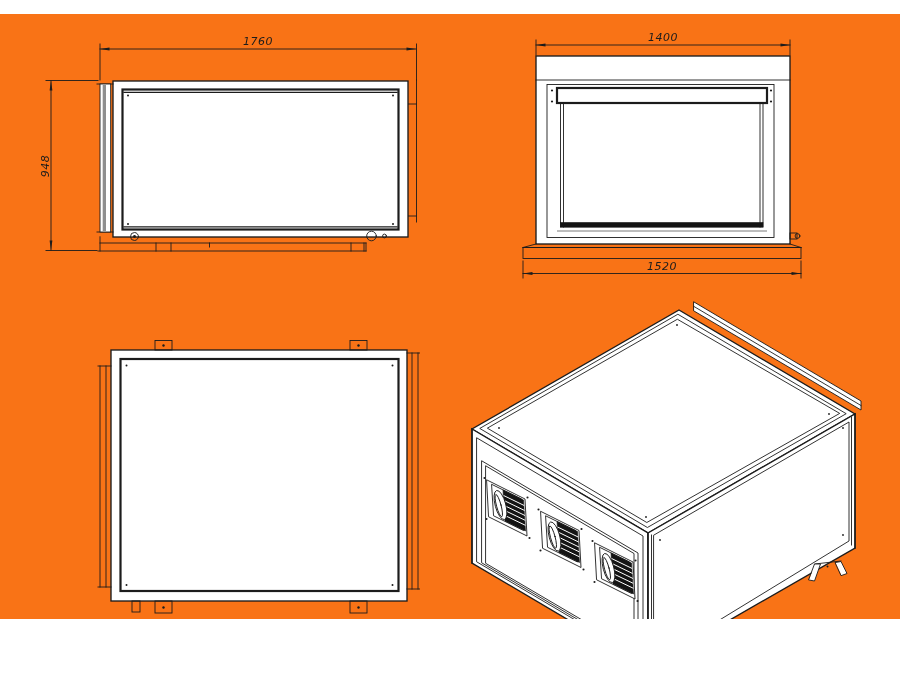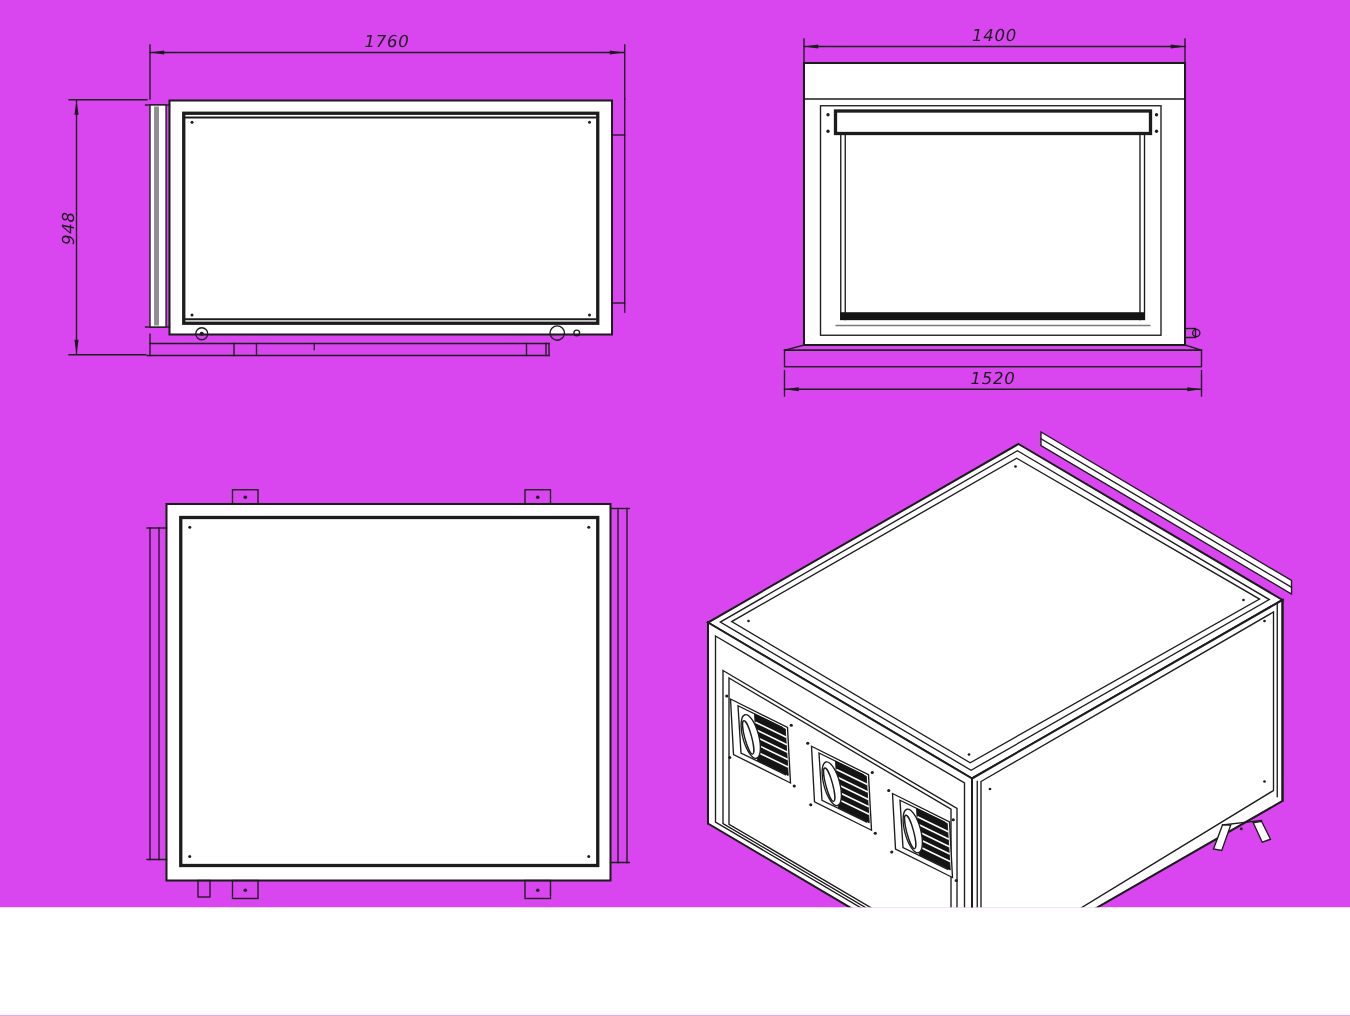--- a/index.html
+++ b/index.html
@@ -1,17 +1,17 @@
 <!DOCTYPE html>
 <html><head>
 <meta charset="utf-8">
 <style>
   html,body{margin:0;padding:0;background:#ffffff;}
-  .canvas{width:900px;height:605px;background:#d946ef;position:relative;overflow:hidden;
-          font-family:"DejaVu Sans",sans-serif;}
+  .canvas{width:900px;height:605px;background:#f97316;position:relative;overflow:hidden;
+          font-family:"DejaVu Sans",sans-serif;margin-top:14px;}
   svg{display:block;}
   .thin{stroke:#1c1c1c;stroke-width:0.9;fill:none;stroke-linecap:square;}
   .med{stroke:#1c1c1c;stroke-width:1.35;fill:none;stroke-linecap:square;}
   .thick{stroke:#1c1c1c;stroke-width:2.2;fill:none;}
   .wfill{fill:#ffffff;}
   .dot{fill:#1c1c1c;stroke:none;}
   .arrow{fill:#1c1c1c;stroke:none;}
   .grayband{fill:#8f8f8f;stroke:none;}
   .dark{fill:#141414;stroke:#141414;stroke-width:0.6;}
   .stripe{stroke:#ffffff;stroke-width:1;fill:none;}

